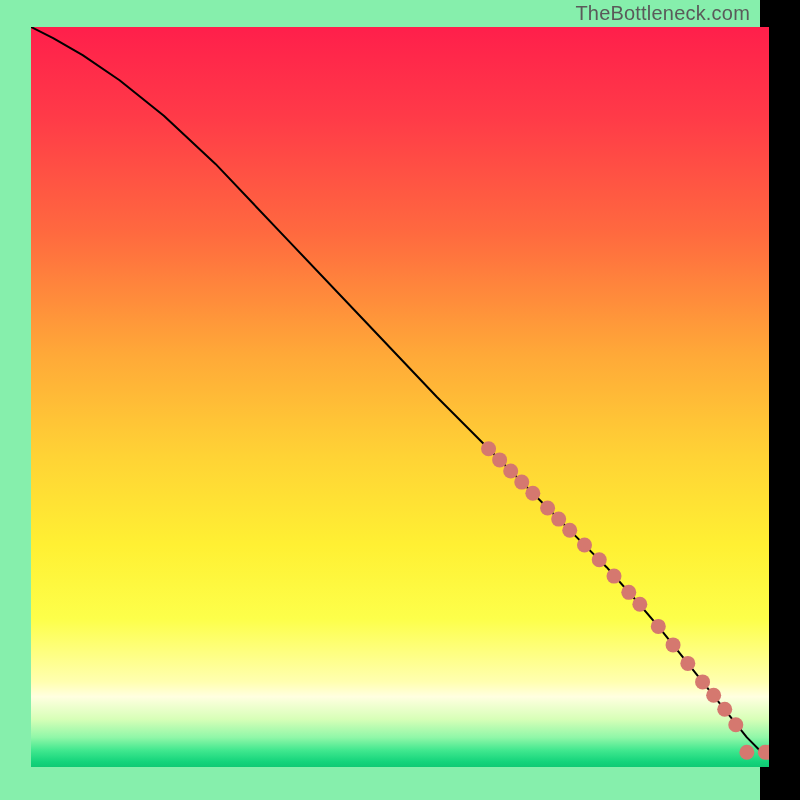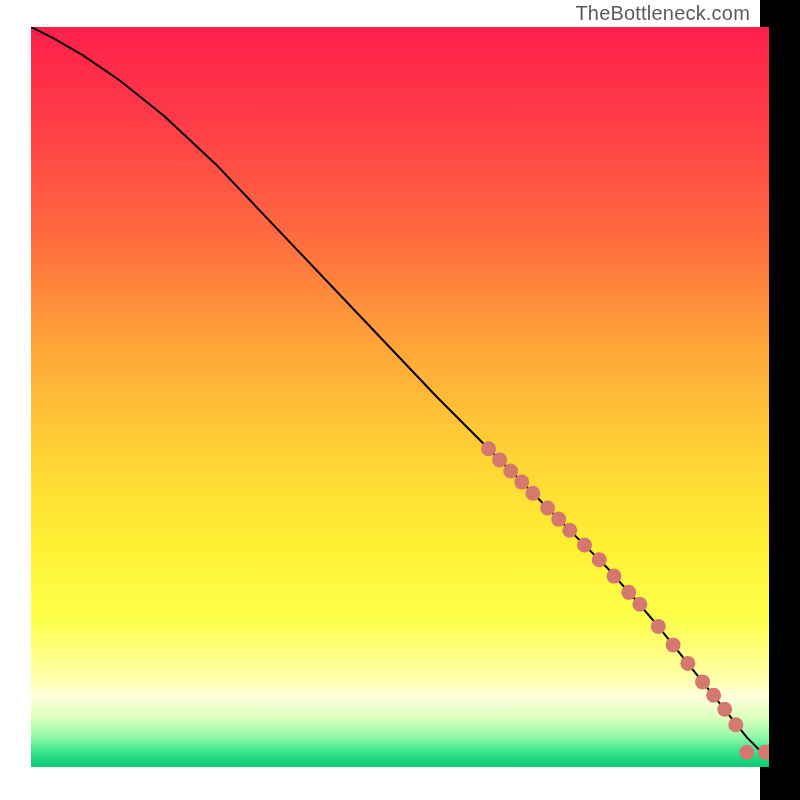--- a/index.html
+++ b/index.html
@@ -8,21 +8,21 @@
     background: #000;
     width: 800px;
     height: 800px;
     overflow: hidden;
     font-family: Arial, Helvetica, sans-serif;
   }
   .frame {
     position: relative;
     width: 760px;
     height: 800px;
-    background: #ffffff;
+    background: #86efac;
   }
   .attribution {
     position: absolute;
     top: 2px;
     right: 10px;
     color: #5a5a5a;
     font-size: 20px;
     font-weight: 400;
     letter-spacing: 0.2px;
   }

